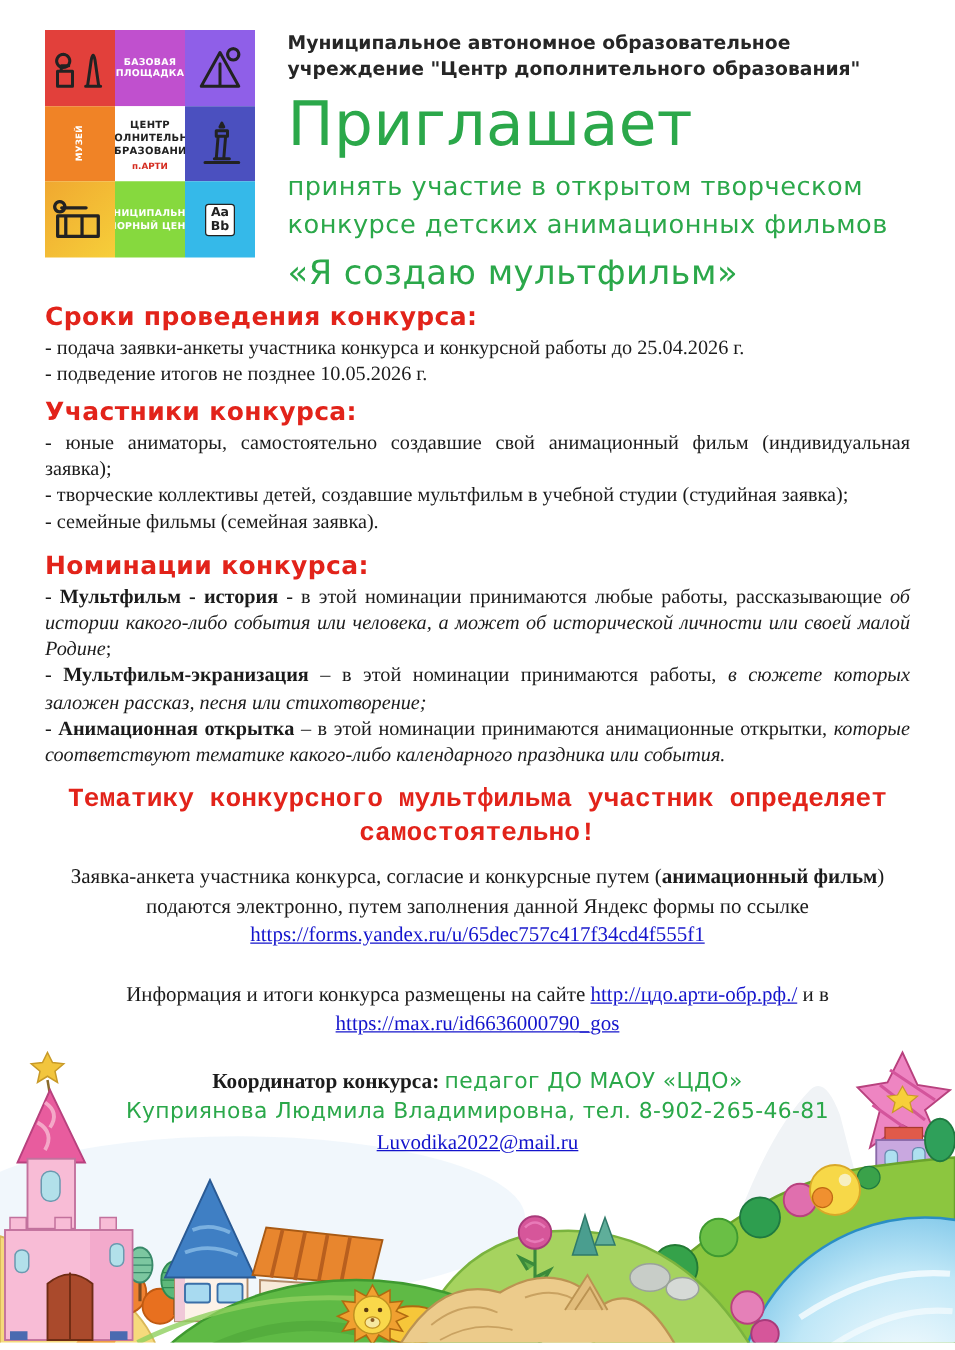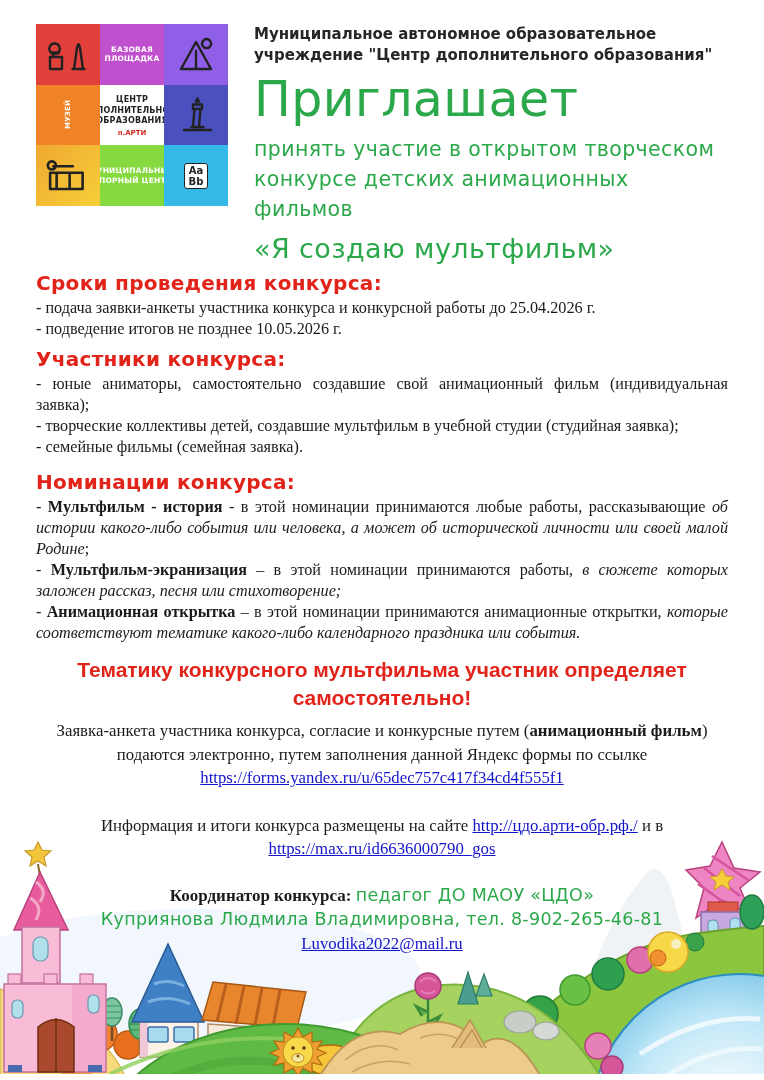--- a/index.html
+++ b/index.html
@@ -4,21 +4,21 @@
 <style>
   * { margin:0; padding:0; box-sizing:border-box; }
   html,body { background:#888; }
   .page {
     width:764px; height:1080px; position:relative; overflow:hidden;
     background:#fff; margin:0 auto;
     font-family:"Liberation Serif", serif; color:#1b1b1b;
   }
   
   .header { display:flex; gap:26px; padding:24px 30px 0 36px; align-items:flex-start; }
-  .logo { width:192px; height:182px; flex:0 0 auto; display:grid;
+  .logo { width:168px; height:182px; flex:0 0 auto; display:grid;
           grid-template-columns:repeat(3,1fr); grid-template-rows:repeat(3,1fr); }
   .tile { position:relative; display:flex; align-items:center; justify-content:center;
           text-align:center; overflow:hidden; }
   .tile .lbl { font-family:"DejaVu Sans", sans-serif; font-weight:bold; font-size:7.5px;
                line-height:1.3; color:#fff; letter-spacing:.2px; padding:2px; }
   .tile.center-tile { background:#fff; flex-direction:column; }
   .tile.center-tile .lbl { color:#222; font-size:8px; }
   .tile.center-tile .sub { color:#d42a1e; font-size:7px; font-weight:bold;
                            font-family:"DejaVu Sans", sans-serif; }
   .doodle { stroke:#222; fill:none; stroke-width:1.6; stroke-linecap:round; stroke-linejoin:round; }
@@ -34,21 +34,21 @@
   .subline { font-size:20.5px; line-height:1.45; }
   .contest-title { font-size:27px; margin-top:8px; }
   
   .content { position:relative; z-index:2; padding:0 36px; }
   .h-red { font-family:"DejaVu Sans", sans-serif; font-weight:bold; color:#e2231a;
            font-size:20px; letter-spacing:.3px; margin:7px 0 3px; line-height:1.2; }
   .line { font-size:16.2px; line-height:1.3; }
   .para { font-size:16.2px; line-height:1.3; text-align:justify; }
   .para b { font-weight:bold; }
   .para i { font-style:italic; }
-  .theme-note { font-family:Liberation Sans, sans-serif; font-weight:bold; color:#e2231a;
+  .theme-note { font-family:Liberation Mono, monospace; font-weight:bold; color:#e2231a;
                 font-size:21px; line-height:1.3; text-align:center; width:660px;
                 margin:12px auto 8px; }
   .center-block { text-align:center; font-size:16.8px; line-height:1.4; }
   .link { color:#1414cc; text-decoration:underline; cursor:pointer; }
   .info-block { margin-top:24px; }
   .coord-block { margin-top:22px; }
   .coord-label { font-weight:bold; font-size:17px; }
   .coord-green { font-size:17.5px; letter-spacing:.3px; }
   
   .illustration { position:absolute; left:0; bottom:6px; width:764px; height:240px; z-index:1; }

